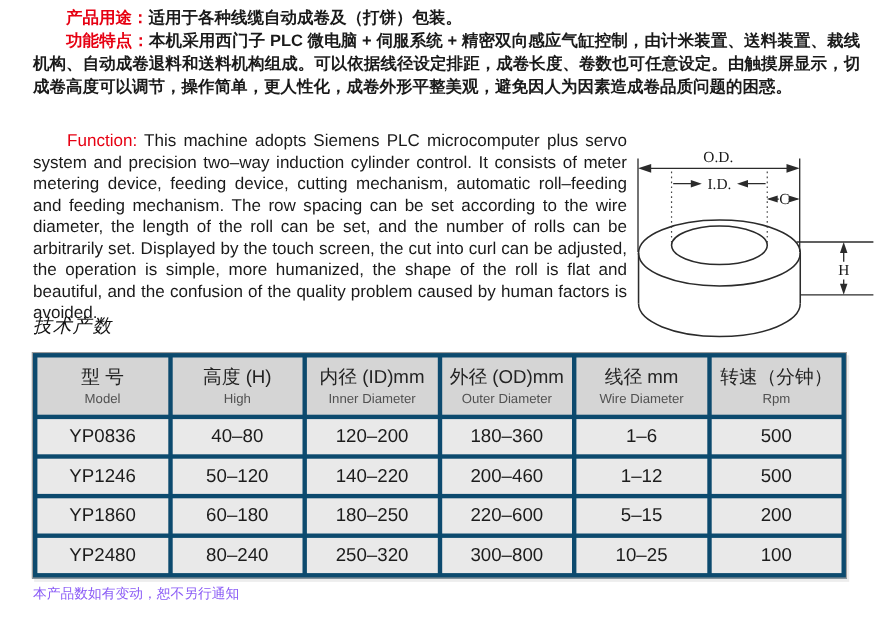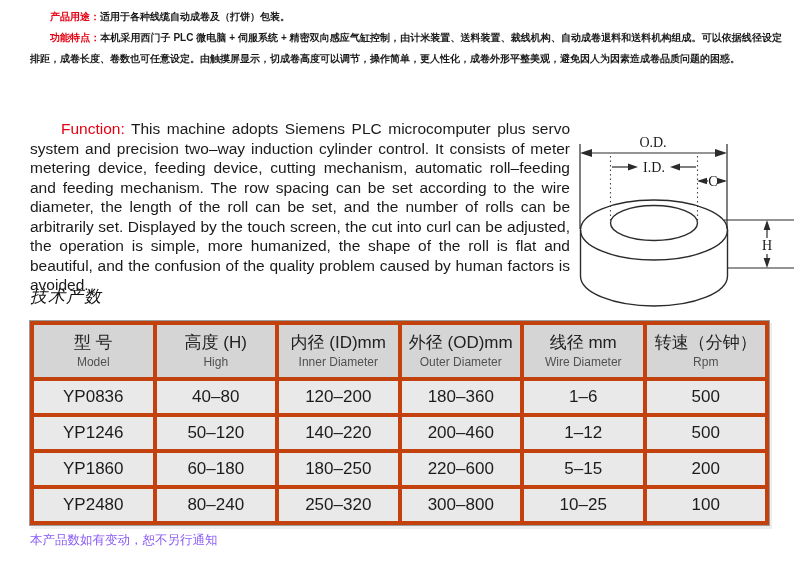--- a/index.html
+++ b/index.html
@@ -10,21 +10,21 @@
     position: relative;
     overflow: hidden;
     font-family: "Liberation Sans", sans-serif;
     color: #1a1a1a;
   }
   .red { color: #e60012; }
 
   
   .cn-intro {
     position: absolute; left: 30px; top: 6px; width: 752px;
-    font-weight: bold; font-size: 10px; line-height: 21px;
+    font-weight: bold; font-size: 15px; line-height: 21px;
     text-align: justify;
   }
   .cn-intro p { margin: 0; text-indent: 2em; }
 
   
   .en-intro {
     position: absolute; left: 30px; top: 119px; width: 540px;
     font-size: 15.5px; line-height: 19.5px;
     text-align: justify;
   }
@@ -47,21 +47,21 @@
     font-size: 17px; font-weight: normal; color: #111;
     letter-spacing: 1px;
     font-style: italic;
   }
 
   
   .spec-table {
     position: absolute; left: 29px; top: 320px; width: 741px;
     border-collapse: separate; border-spacing: 4px;
     border: 1px solid #9c9c9c;
-    background: #c2410c;
+    background: #0c4a6e;
     table-layout: fixed;
     box-shadow: 2px 3px 0 rgba(0,0,0,0.07);
   }
   .spec-table th {
     background: #d5d5d5; height: 52px;
     font-weight: normal; padding: 2px 0;
     vertical-align: middle; text-align: center;
   }
   .th-cn { display: block; font-size: 17px; color: #222; line-height: 22px; }
   .th-en { display: block; font-size: 12px; color: #515151; line-height: 15px; margin-top: 1px; text-align: center; }

